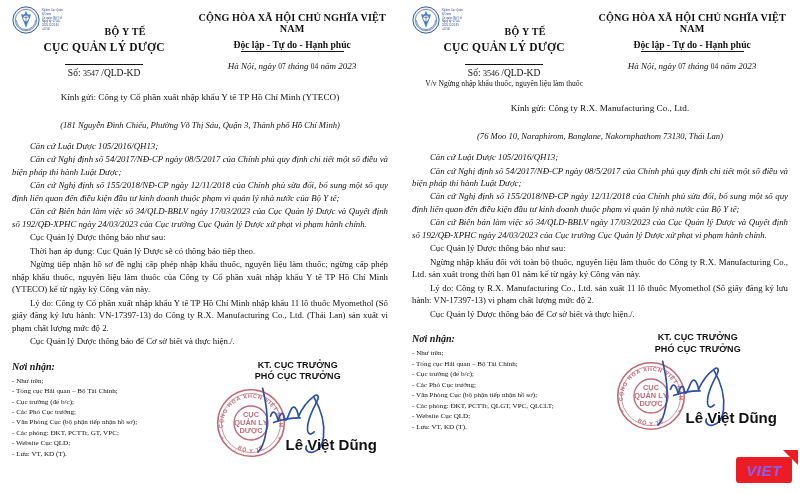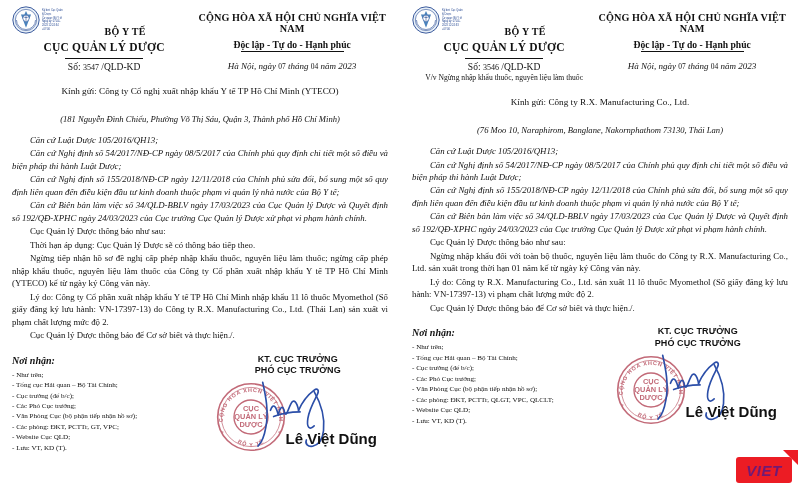--- a/index.html
+++ b/index.html
@@ -73,21 +73,21 @@
     margin-left: 42px;
     margin-top: 14px;
   }
   .dept {
     font-size: 11.5px;
     font-weight: bold;
     margin-top: 1px;
     letter-spacing: 0.2px;
     position: relative;
     display: inline-block;
-    padding-bottom: 6px;
+    padding-bottom: 12px;
   }
   .dept::after {
     content: "";
     position: absolute;
     left: 18%; right: 18%;
     bottom: 0;
     height: 1px;
     background: #111;
   }
   .sonum {
@@ -220,21 +220,21 @@
   .viet-badge .notch {
     position: absolute;
     right: -6px; top: -7px;
     width: 15px; height: 15px;
     background: #ec1c24;
     clip-path: polygon(0 0, 100% 0, 100% 100%);
   }
   .viet-badge .txt {
     position: absolute; inset: 0;
     display: flex; align-items: center; justify-content: center;
-    color: #701a75;
+    color: #8b5cf6;
     font-family: "Liberation Sans", sans-serif;
     font-weight: bold;
     font-size: 15px;
     letter-spacing: 0.5px;
     font-style: italic;
   }
 </style>
 </head>
 <body>
 
@@ -255,21 +255,21 @@
               <div>Ký bởi: Cục Quản</div>
               <div>lý Dược</div>
               <div>Cơ quan: Bộ Y tế</div>
               <div>Ngày ký: 07-04-</div>
               <div>2023 12:24:34</div>
               <div>+07:00</div>
             </div>
           </div><div class="ministry">BỘ Y TẾ</div><div class="dept">CỤC QUẢN LÝ DƯỢC</div><div class="sonum"><span>Số: </span><span class="num">3547</span><span> /QLD-KD</span></div></div>
         <div class="hdr-right"><div class="nation">CỘNG HÒA XÃ HỘI CHỦ NGHĨA VIỆT NAM</div><div class="motto">Độc lập - Tự do - Hạnh phúc</div><div class="datecity"><span>Hà Nội, ngày </span><span class="dnum">07</span><span>  tháng </span><span class="dnum">04</span><span>  năm 2023</span></div></div>
       </div>
-      <div class="kinhgui">Kính gửi: Công ty Cổ nghị xuất nhập khẩu Y tế TP Hồ Chí Minh (YTECO)</div>
+      <div class="kinhgui">Kính gửi: Công ty Cổ phần xuất nhập khẩu Y tế TP Hồ Chí Minh (YTECO)</div>
       <div class="addr">(181 Nguyễn Đình Chiểu, Phường Võ Thị Sáu, Quận 3, Thành phố Hồ Chí Minh)</div>
       <div class="body-text">
         <div class="para italic">Căn cứ Luật Dược 105/2016/QH13;</div>
         <div class="para italic">Căn cứ Nghị định số 54/2017/NĐ-CP ngày 08/5/2017 của Chính phủ quy định chi tiết một số điều và biện pháp thi hành Luật Dược;</div>
         <div class="para italic">Căn cứ Nghị định số 155/2018/NĐ-CP ngày 12/11/2018 của Chính phủ sửa đổi, bổ sung một số quy định liên quan đến điều kiện đầu tư kinh doanh thuộc phạm vi quản lý nhà nước của Bộ Y tế;</div>
         <div class="para italic">Căn cứ Biên bản làm việc số 34/QLD-BBLV ngày 17/03/2023 của Cục Quản lý Dược và Quyết định số 192/QĐ-XPHC ngày 24/03/2023 của Cục trưởng Cục Quản lý Dược xử phạt vi phạm hành chính.</div>
         <div class="para">Cục Quản lý Dược thông báo như sau:</div>
         <div class="para">Thời hạn áp dụng: Cục Quản lý Dược sẽ có thông báo tiếp theo.</div>
         <div class="para">Ngừng tiếp nhận hồ sơ đề nghị cấp phép nhập khẩu thuốc, nguyên liệu làm thuốc; ngừng cấp phép nhập khẩu thuốc, nguyên liệu làm thuốc của Công ty Cổ phần xuất nhập khẩu Y tế TP Hồ Chí Minh (YTECO) kể từ ngày ký Công văn này.</div>
         <div class="para">Lý do: Công ty Cổ phần xuất nhập khẩu Y tế TP Hồ Chí Minh nhập khẩu 11 lô thuốc Myomethol (Số giấy đăng ký lưu hành: VN-17397-13) do Công ty R.X. Manufacturing Co., Ltd. (Thái Lan) sản xuất vi phạm chất lượng mức độ 2.</div>

